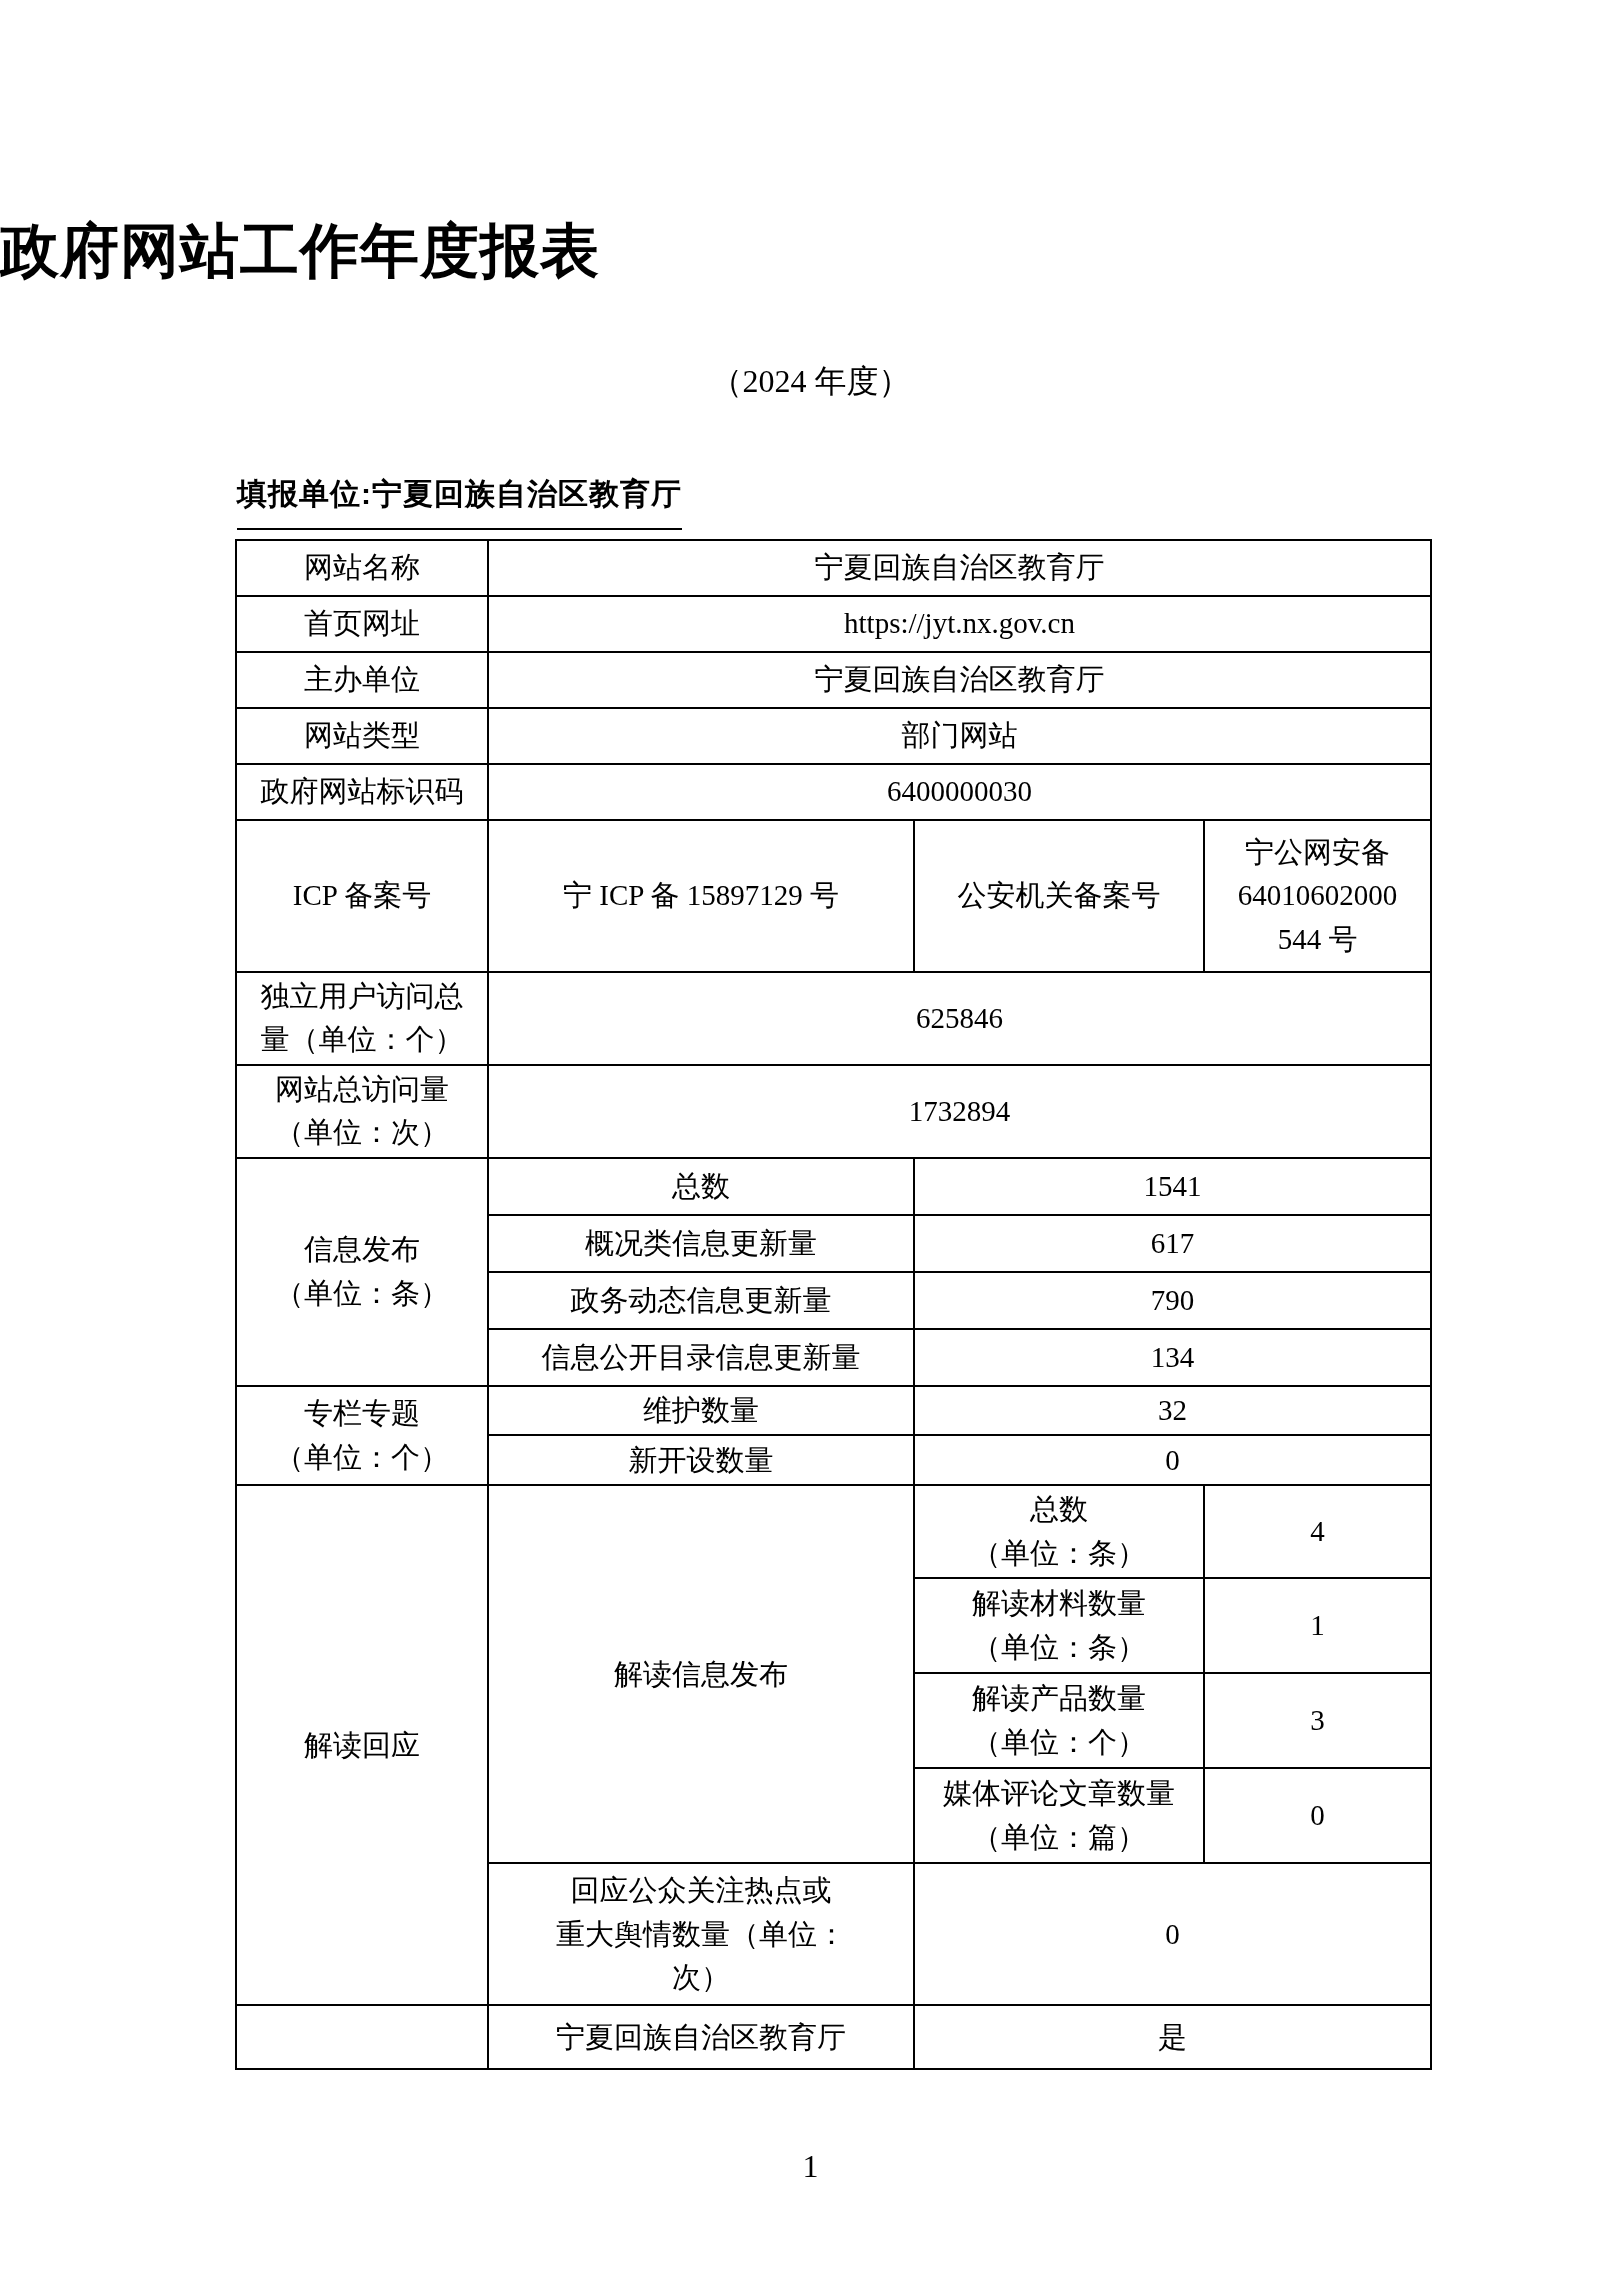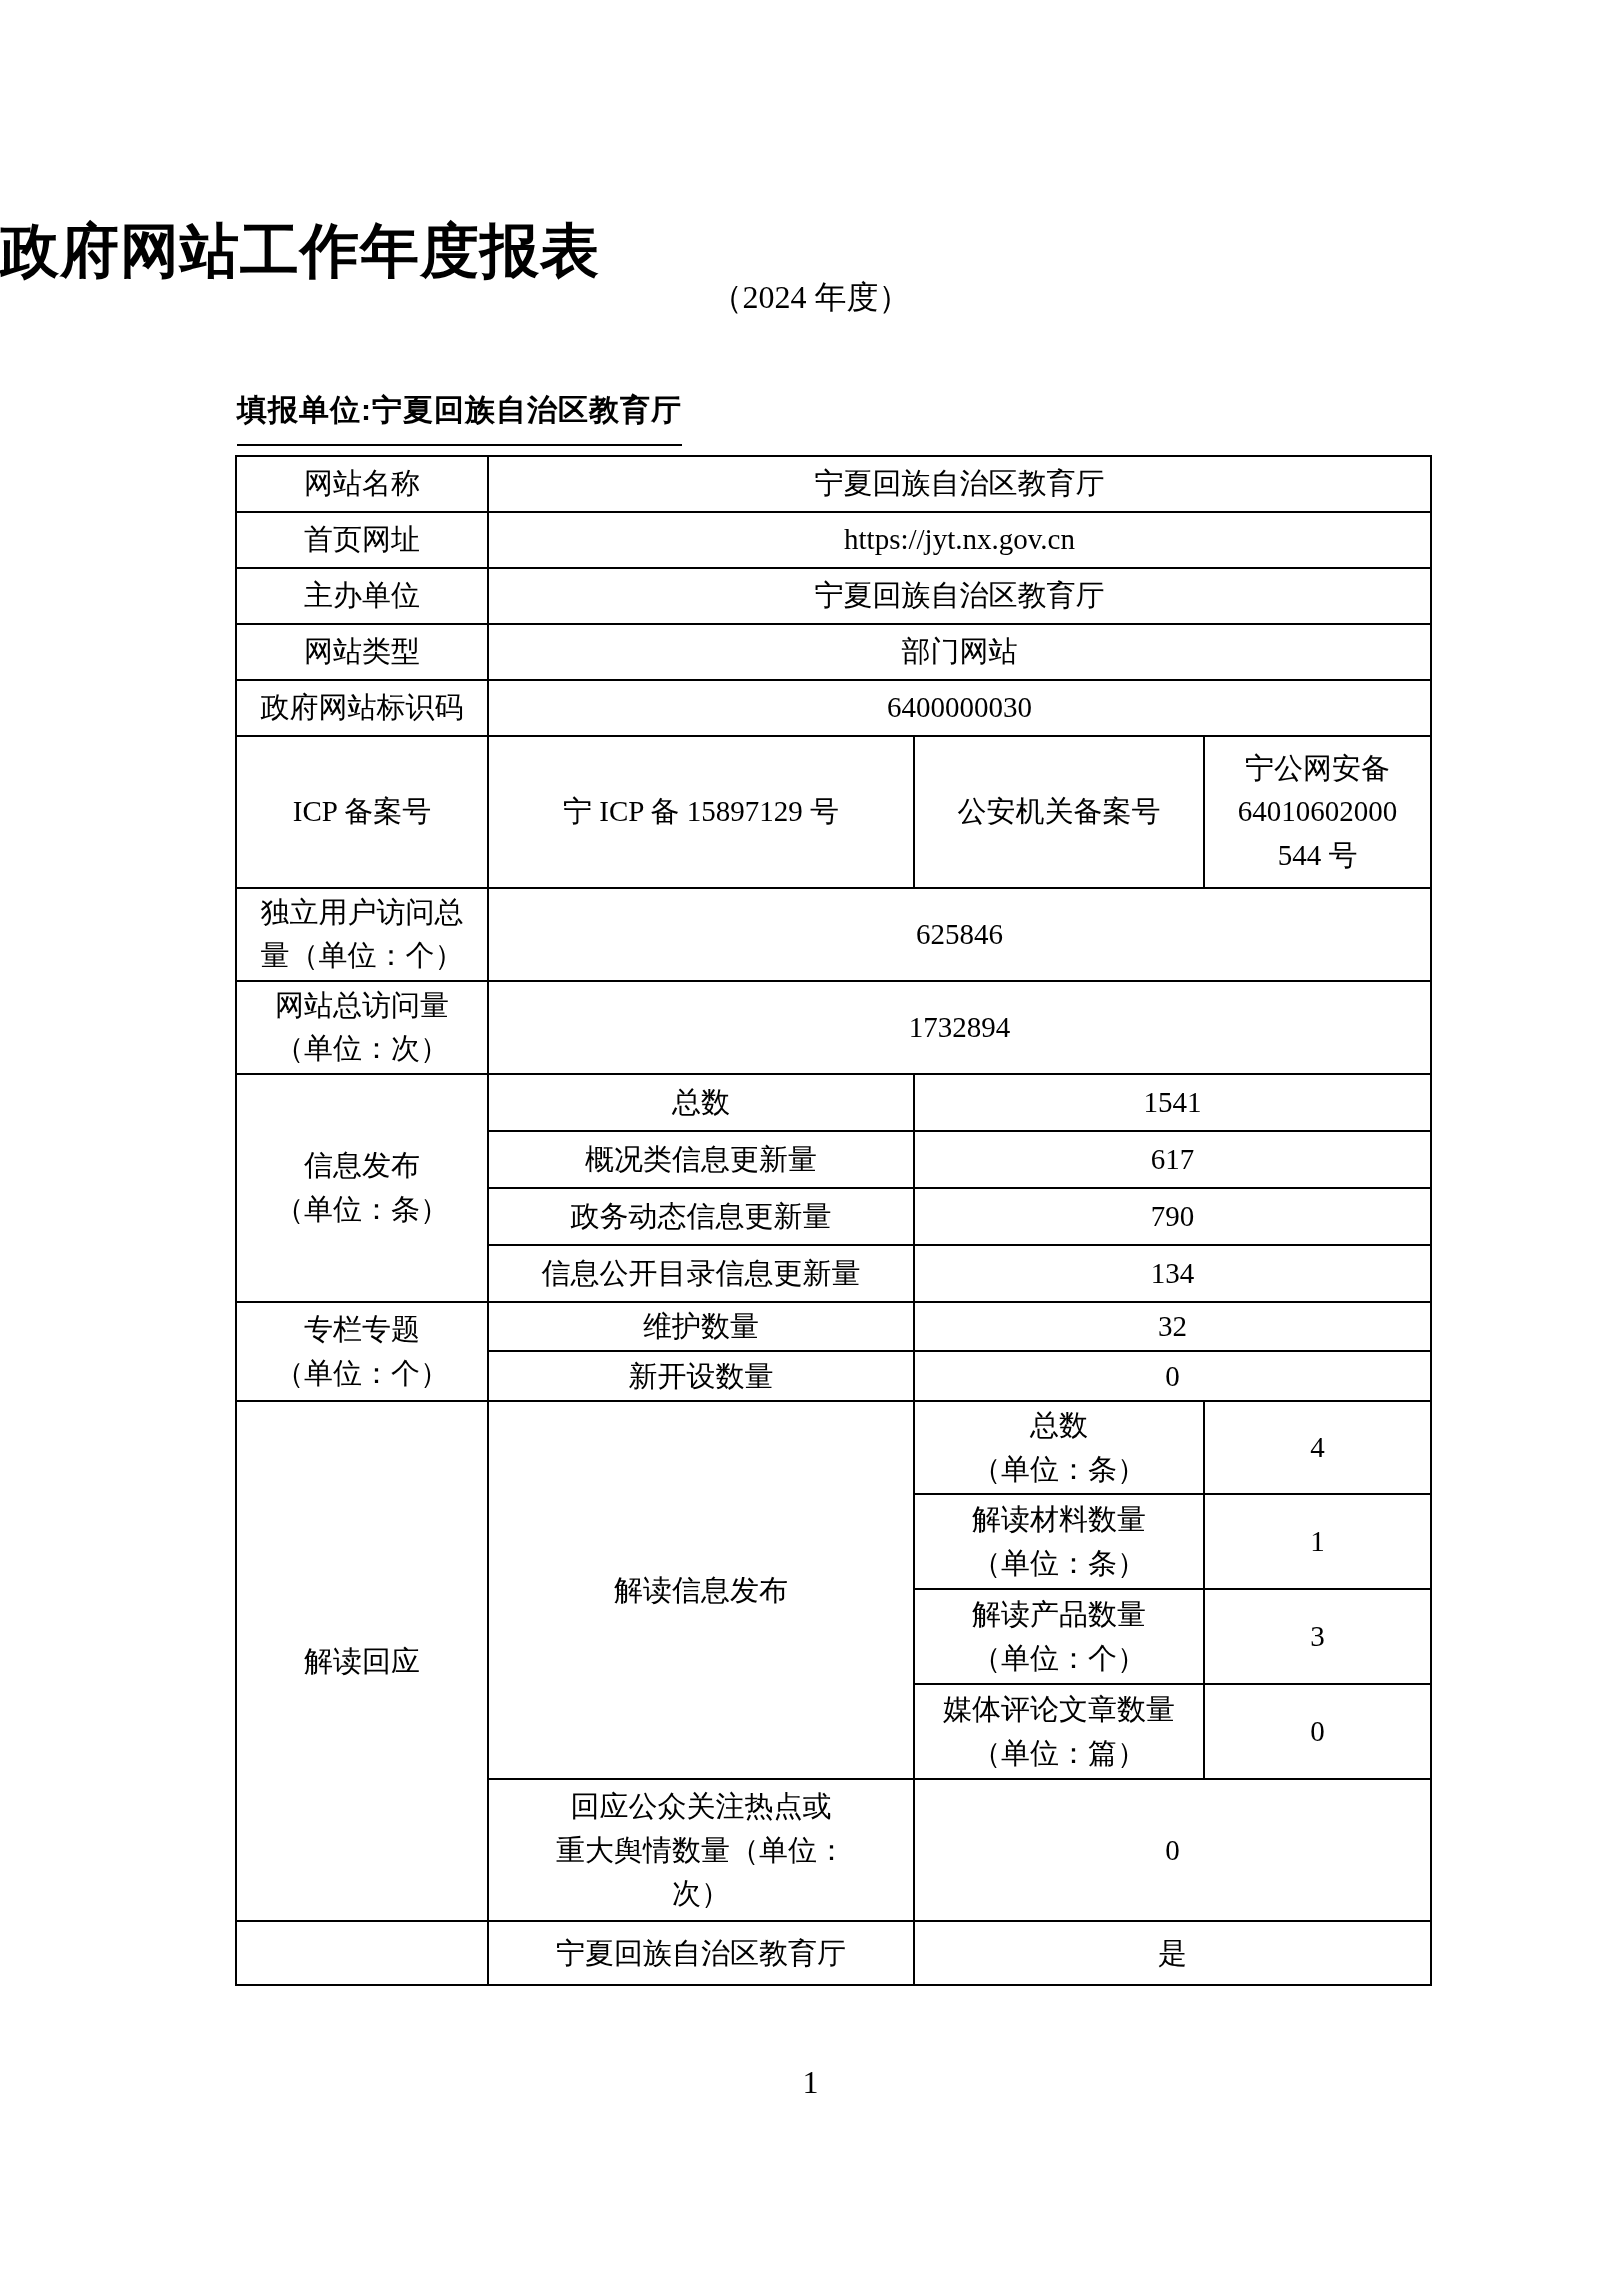--- a/index.html
+++ b/index.html
@@ -15,20 +15,21 @@
     margin: 0;
     padding-top: 222px;
     text-align: left;
     font-family: "Liberation Sans", sans-serif;
     font-weight: 700;
     font-size: 59px;
     line-height: 1;
     letter-spacing: 1px;
   }
   .doc-subtitle {
+    margin-top: 84px;
     text-align: center;
     font-size: 32px;
     line-height: 1;
   }
   .unit-line { margin: 80px 0 0 237px; }
   .unit-text {
     display: inline-block;
     font-family: "Liberation Sans", sans-serif;
     font-weight: 700;
     font-size: 30px;

